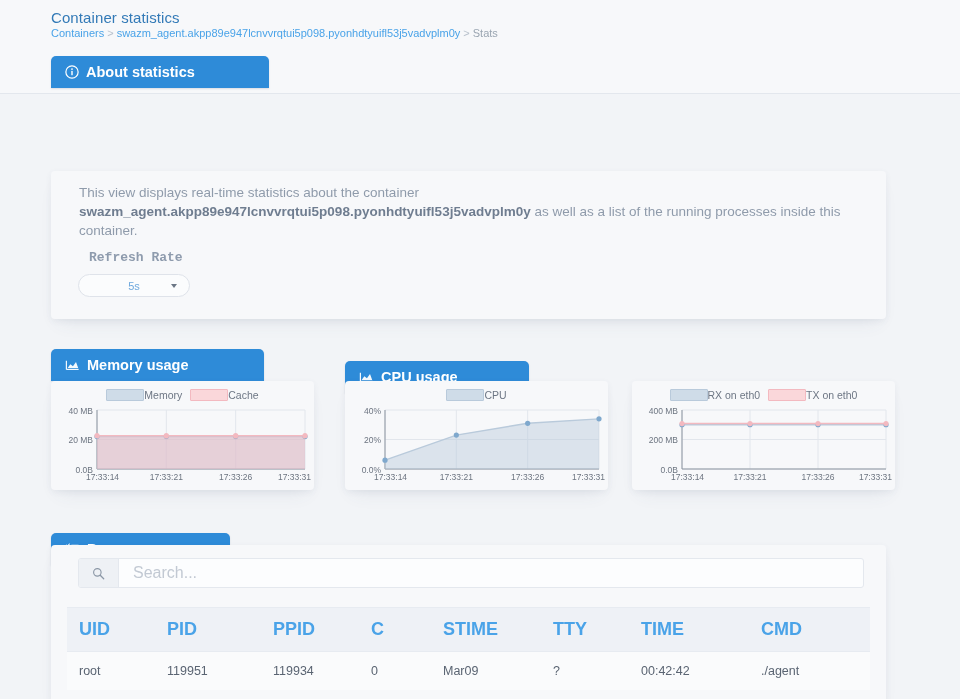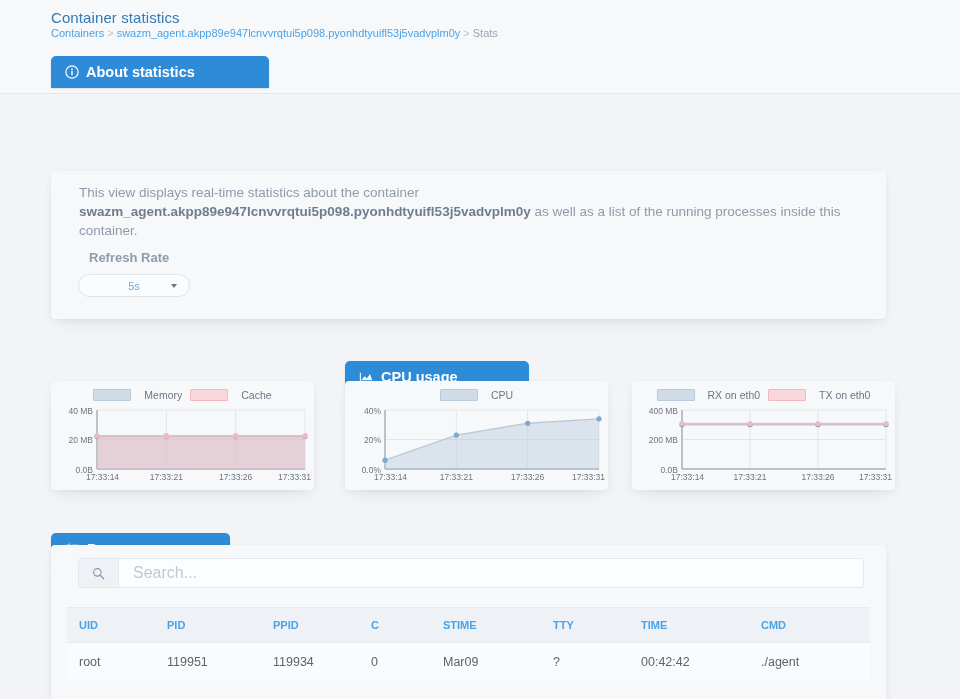--- a/index.html
+++ b/index.html
@@ -55,21 +55,21 @@
     border-radius: 4px;
     box-shadow: 0 2px 6px rgba(70,90,120,.07), 0 10px 18px -8px rgba(70,90,120,.10);
   }
   .about-text {
     position: absolute; left: 28px; top: 12px; width: 778px;
     font-size: 13.5px; line-height: 19px; color: #8f9bab;
   }
   .about-text b { color: #6f7d90; font-weight: bold; }
   .refresh-label {
     position: absolute; left: 38px; top: 79px;
-    font-size: 13px; color: #8e9bad; font-weight: bold;
+    font-size: 13px; color: #8e9bad; font-weight: bold; font-family: Liberation Mono, monospace;
   }
   .refresh-select {
     position: absolute; left: 27px; top: 103px; width: 112px; height: 23px;
     border: 1px solid #dfe3ea; border-radius: 12px;
     background: #fbfcfd;
     color: #6ea8dd; font-size: 11px;
     display: flex; align-items: center; justify-content: center;
     position: absolute;
   }
   .refresh-select .caret {
@@ -86,21 +86,21 @@
     position: absolute;
     background: #f7f8fa;
     border-radius: 4px;
     box-shadow: 0 2px 6px rgba(70,90,120,.07), 0 10px 18px -8px rgba(70,90,120,.10);
   }
   .legend {
     position: absolute; top: 8px; left: 0; width: 100%;
     display: flex; justify-content: center; align-items: center; gap: 8px;
     font-size: 10.5px; color: #6d7684;
   }
-  .legend .item { display: flex; align-items: center; gap: 13px; }
+  .legend .item { display: flex; align-items: center; gap: 0; }
   .legend .sw {
     width: 38px; height: 12px; border-radius: 1px; display: block;
   }
   .sw-mem { background: #cfdce8; border: 1px solid #b9cadb; }
   .sw-cache { background: #fad7da; border: 1px solid #f3b9c0; }
   .plot { position: absolute; }
   .plot svg { display: block; }
 
   
   .proc-head {
@@ -135,21 +135,21 @@
     position: absolute; left: 16px; top: 62px;
     width: 803px; border-collapse: collapse;
     font-size: 12.5px;
   }
   table.proc thead th {
     background: #eef1f6;
     color: #4aa3e8;
     font-weight: bold;
     text-align: left;
     padding: 11px 0 11px 12px;
-    font-size: 11px;
+    font-size: 18px;
     border-top: 1px solid #e7ebf1;
     border-bottom: 1px solid #e7ebf1;
   }
   table.proc tbody td {
     color: #5a6personally; }
   table.proc tbody td {
     color: #5a6472;
     padding: 12px 0 12px 12px;
     font-size: 12.5px;
     background: #fafbfc;
@@ -189,20 +189,30 @@
     <div class="about-text">
       <span>This view displays real-time statistics about the container </span><b>swazm_agent.akpp89e947lcnvvrqtui5p098.pyonhdtyuifl53j5vadvplm0y</b><span> as well as a list of the running processes inside this container.</span>
     </div>
     <div class="refresh-label">Refresh Rate</div>
     <div class="refresh-select">
       <span>5s</span>
       <span class="caret"></span>
     </div>
   </div>
 
+  <div class="panel-head chart-head" style="left:51px; top:349px; width:213px;">
+    <span class="ic">
+      <svg width="15" height="14" viewBox="0 0 16 16">
+        <path d="M1 13 L1 3" stroke="#ffffff" stroke-width="1.3"></path>
+        <path d="M1 13 L15 13" stroke="#ffffff" stroke-width="1.3"></path>
+        <path d="M2.5 11.5 L5.5 7 L8.5 9.5 L12 4.5 L14.5 11.5 Z" fill="#ffffff" opacity=".95"></path>
+      </svg>
+    </span>
+    <span>Memory usage</span>
+  </div>
   <div class="chart-card" style="left:51px; top:381px; width:263px; height:109px;">
     <div class="legend">
       <span class="item">
         <span class="sw sw-mem"></span>
         <span>Memory</span>
       </span>
       <span class="item">
         <span class="sw sw-cache"></span>
         <span>Cache</span>
       </span>

